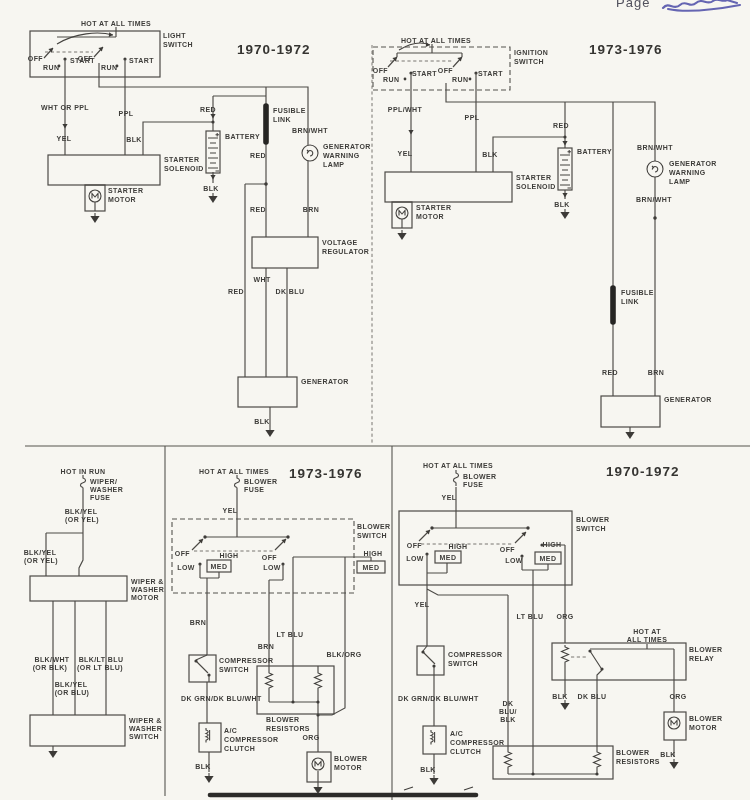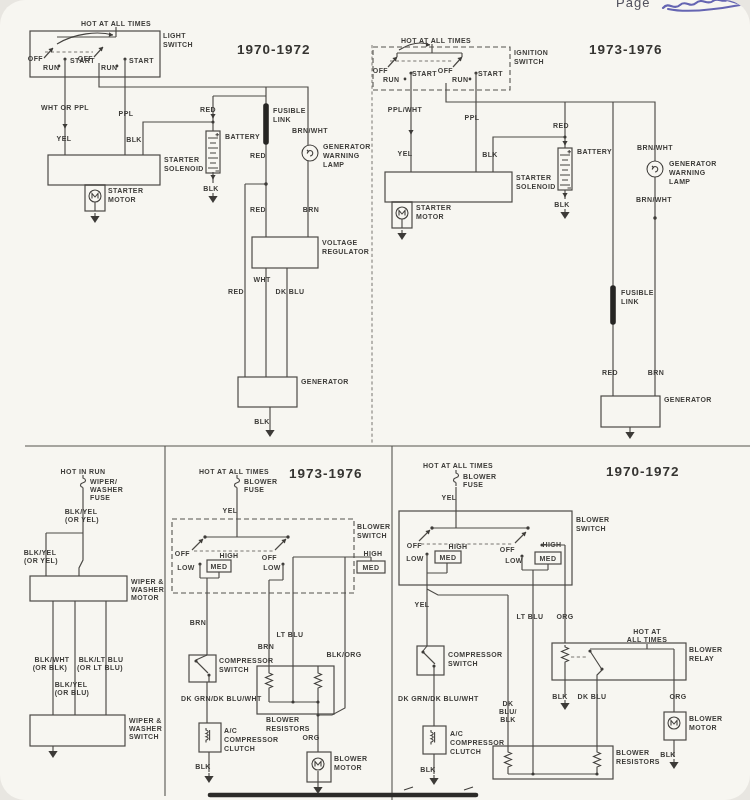--- a/index.html
+++ b/index.html
@@ -1,17 +1,17 @@
 <!DOCTYPE html>
 <html><head>
 <meta charset="utf-8">
 <style>
   html,body{margin:0;padding:0;background:#e8e6e1;}
   .page{position:relative;width:750px;height:800px;background:#f7f6f1;overflow:hidden;
-        font-family:"Liberation Sans", sans-serif;border-radius:25px;}
+        font-family:"Liberation Sans", sans-serif;}
   svg{position:absolute;left:0;top:0;}
   .w{fill:none;stroke:#4c4a46;stroke-width:1.15;}
   .bx{fill:none;stroke:#4c4a46;stroke-width:1.2;}
   .dshbx{fill:none;stroke:#55534e;stroke-width:1.1;stroke-dasharray:5 3;}
   .dsh{fill:none;stroke:#6a6862;stroke-width:0.9;stroke-dasharray:3.2 2.6;}
   .thk{fill:none;stroke:#262523;stroke-width:5.6;stroke-linecap:round;}
   .dv{fill:none;stroke:#57554f;stroke-width:1.1;}
   .dot{fill:#3e3c39;stroke:none;}
   text{fill:#3e3d3a;letter-spacing:0.4px;}
   .lbl{font-size:7px;font-weight:bold;}

